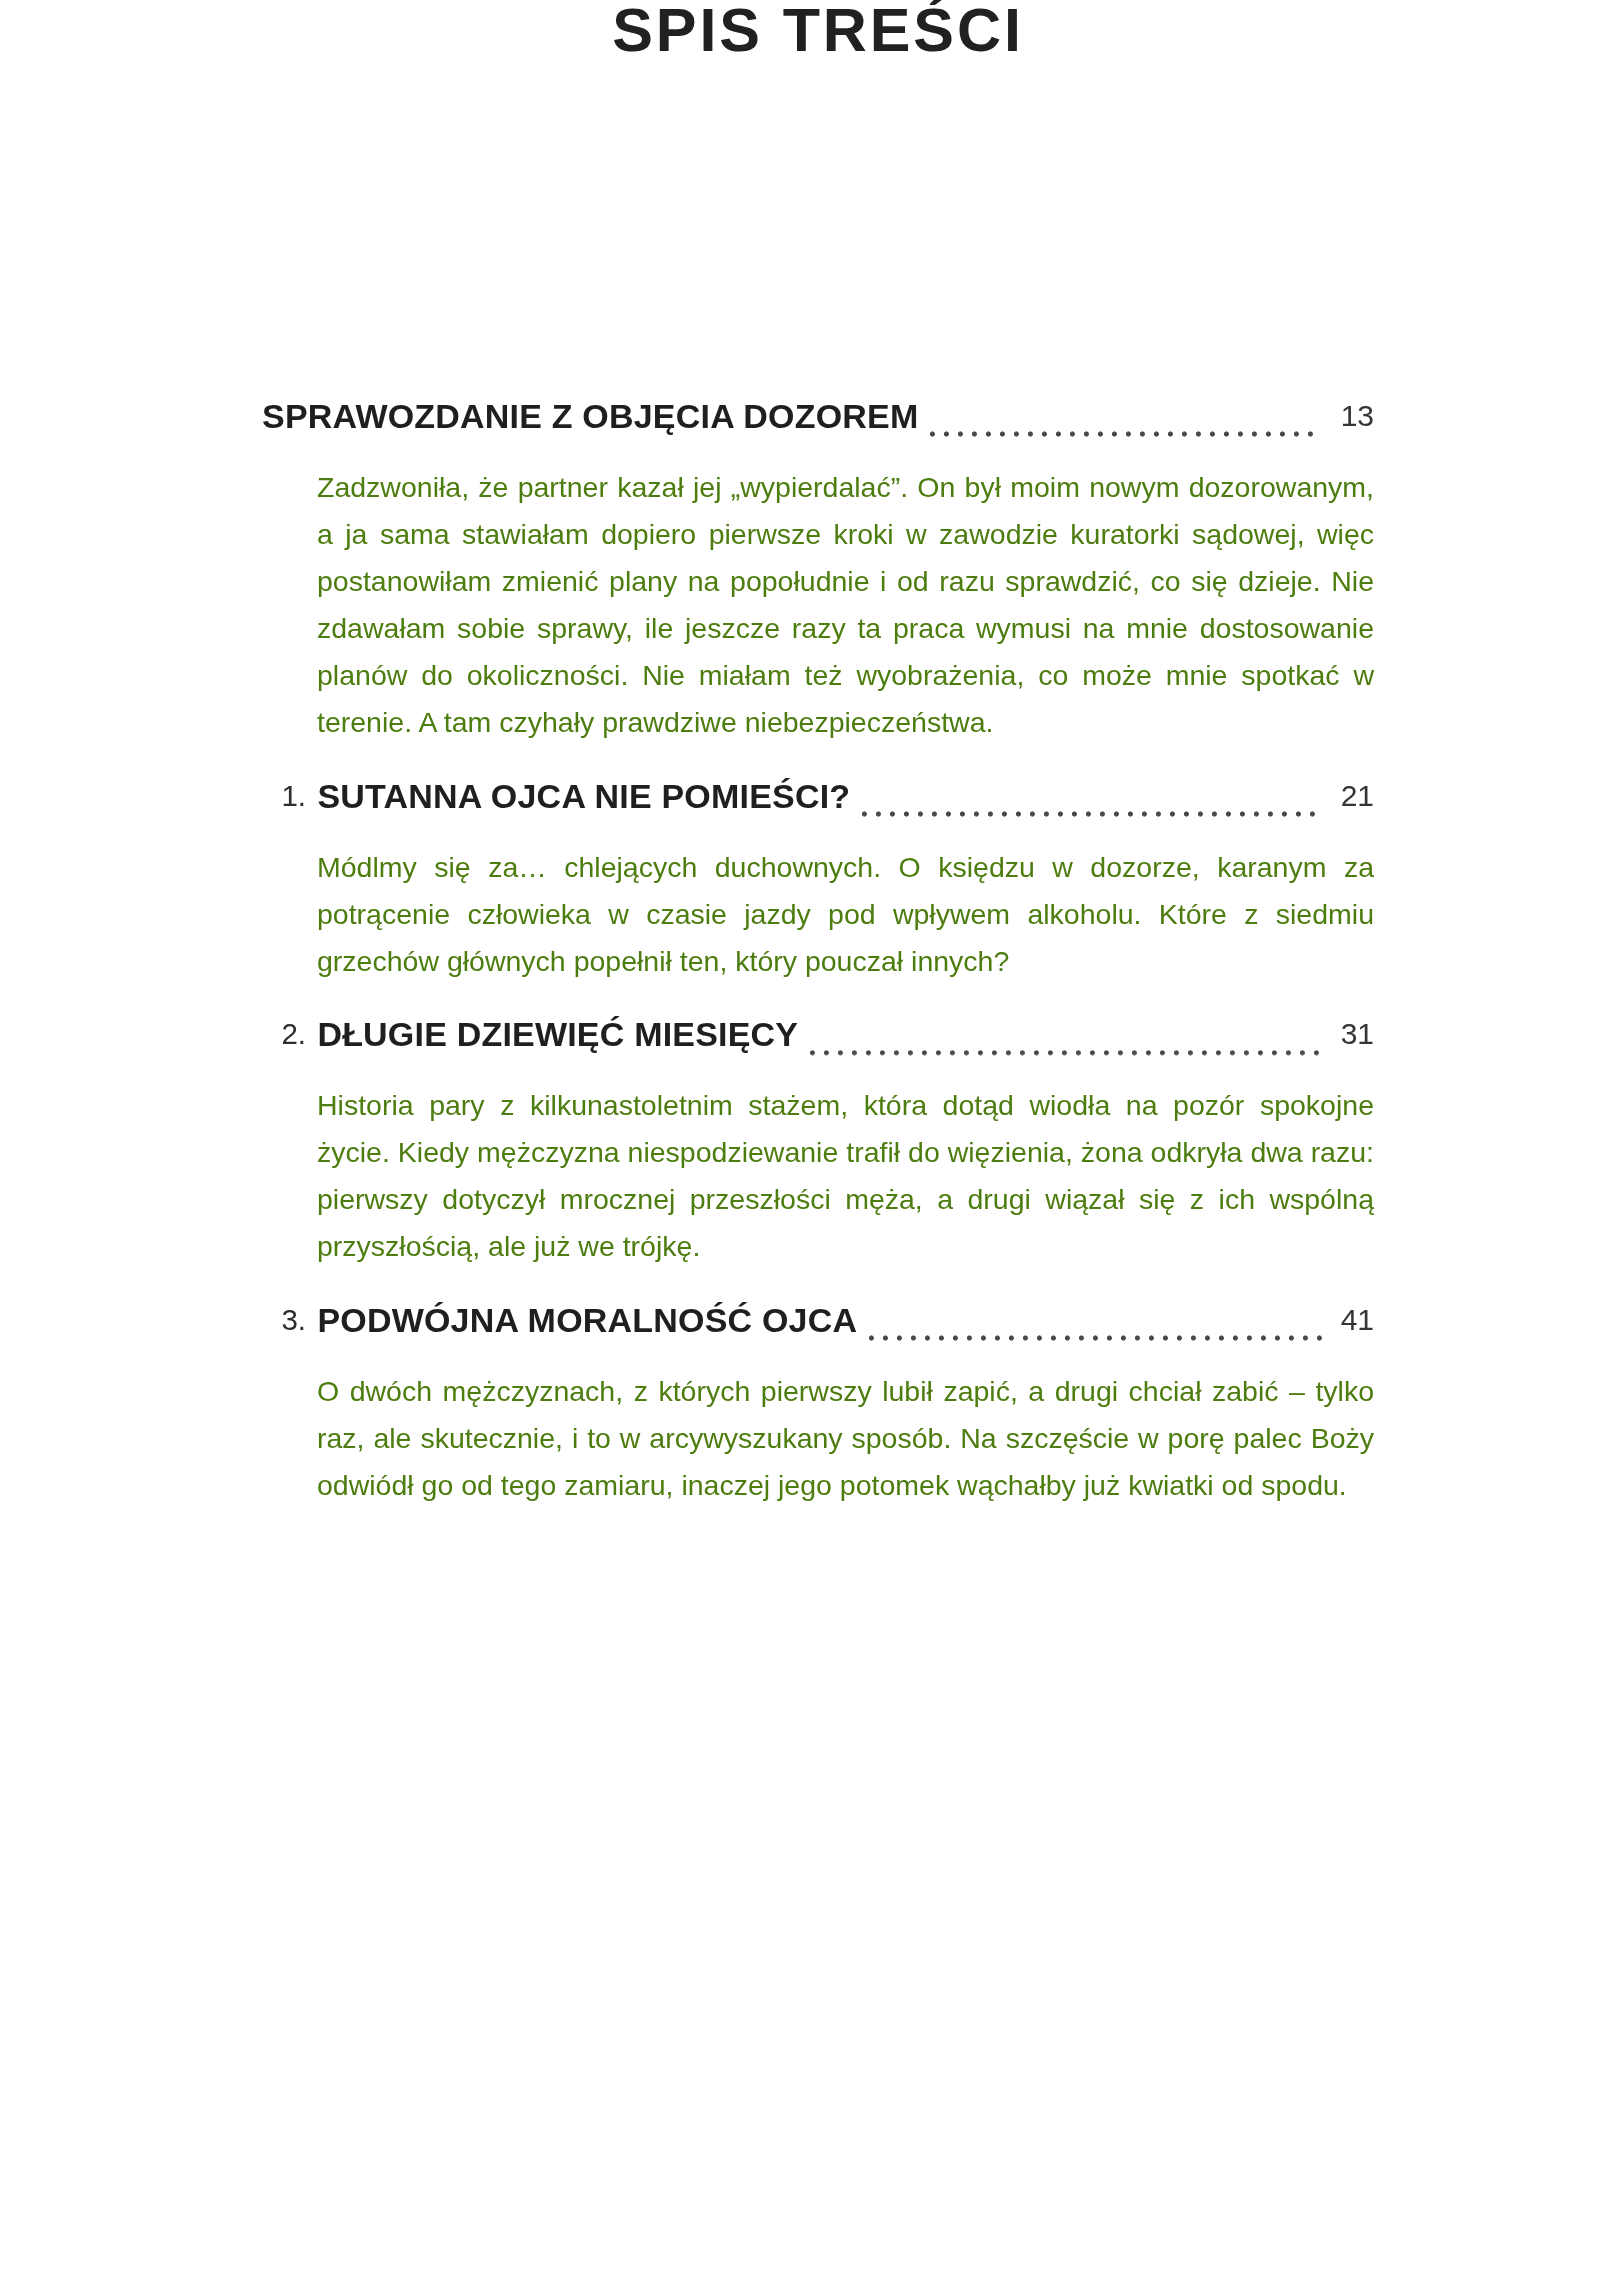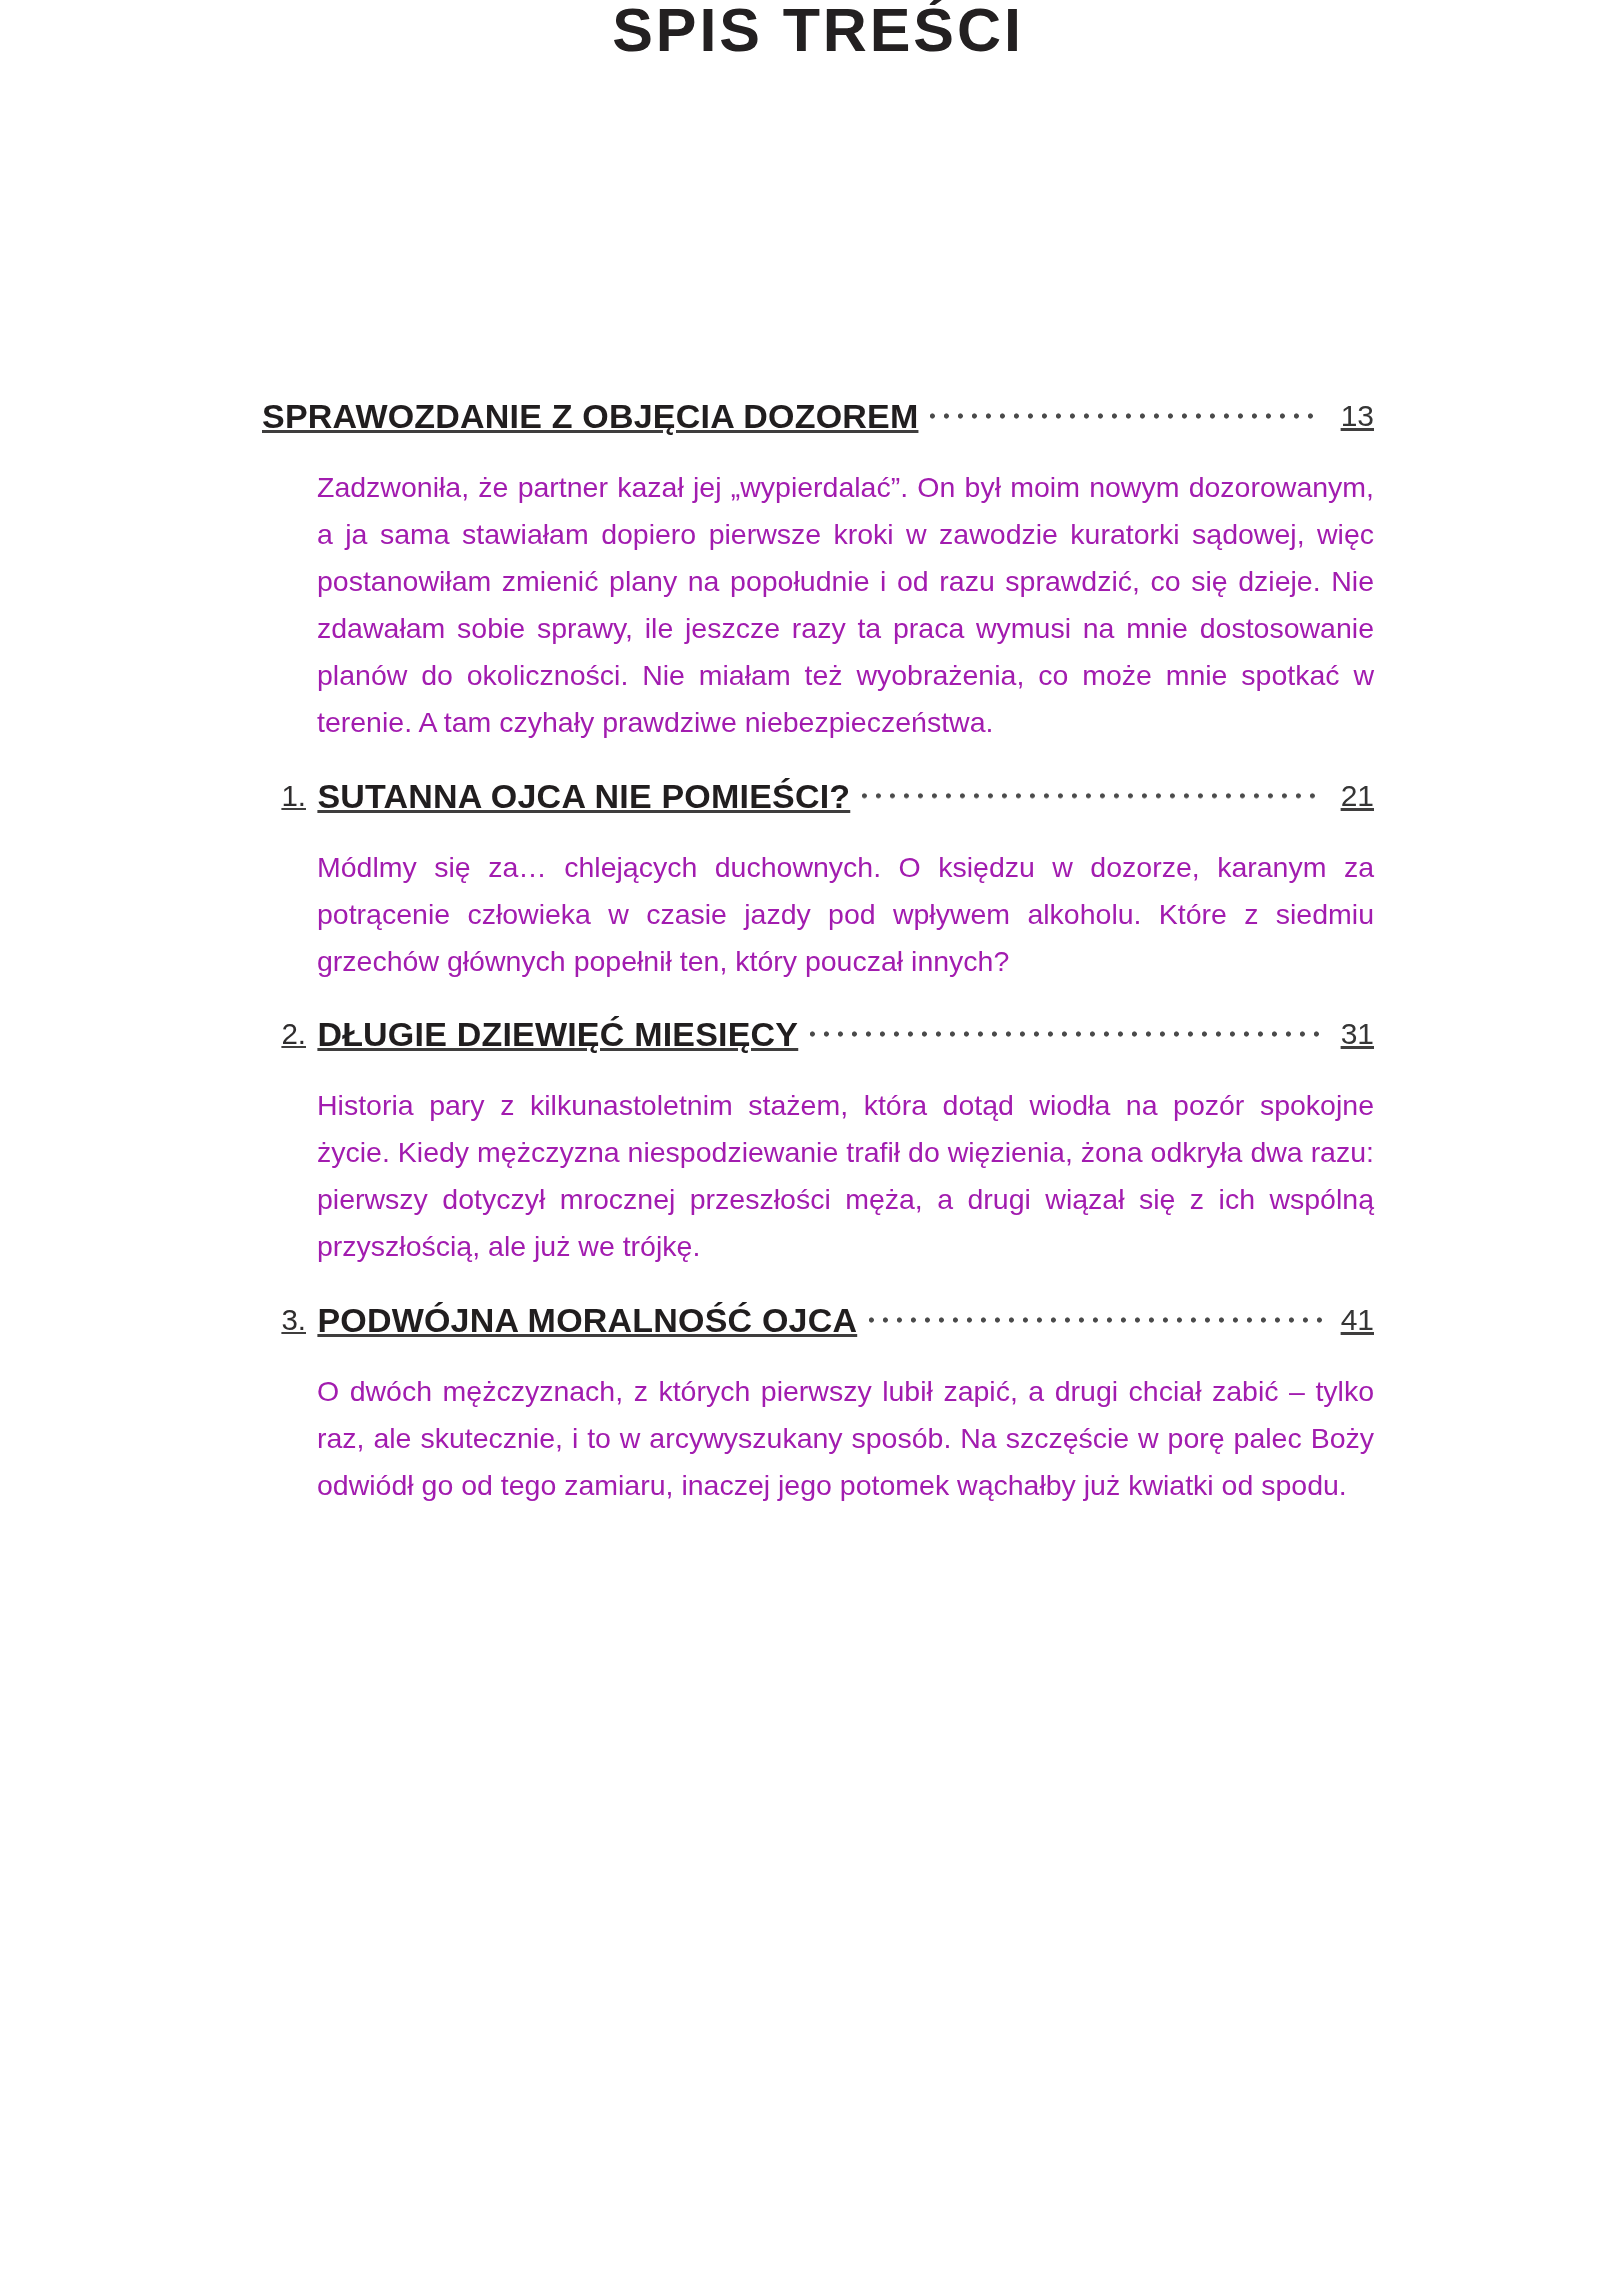--- a/index.html
+++ b/index.html
@@ -28,23 +28,22 @@
     color: #232021;
   }
   .toc {
     margin-top: 333px;
   }
   .entry + .entry {
     margin-top: 27.6px;
   }
   .entry-heading {
     display: flex;
-    align-items: center;
+    align-items: flex-end;
     line-height: 44px;
-    text-decoration: underline;
   }
   .entry-number {
     flex: 0 0 44px;
     text-align: right;
     margin-right: 11.4px;
     font-size: 29.5px;
     font-weight: 400;
     color: #2f2d2e;
   }
   .entry-title {
@@ -68,21 +67,21 @@
     font-size: 30px;
     font-weight: 400;
     color: #353535;
     margin-left: 9px;
   }
   .entry-desc {
     margin: 26px 0 0 55px;
     font-size: 28.5px;
     line-height: 47px;
     text-align: justify;
-    color: #a21caf;
+    color: #4d7c0f;
   }
 </style>
 </head>
 <body>
 
 <div class="page">
 
   <h1 class="page-title">SPIS TREŚCI</h1>
 
   <div class="toc">

